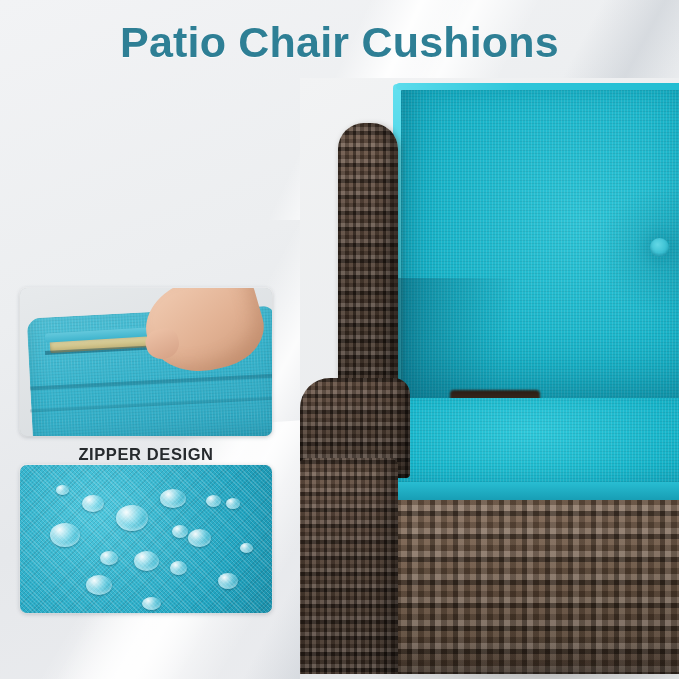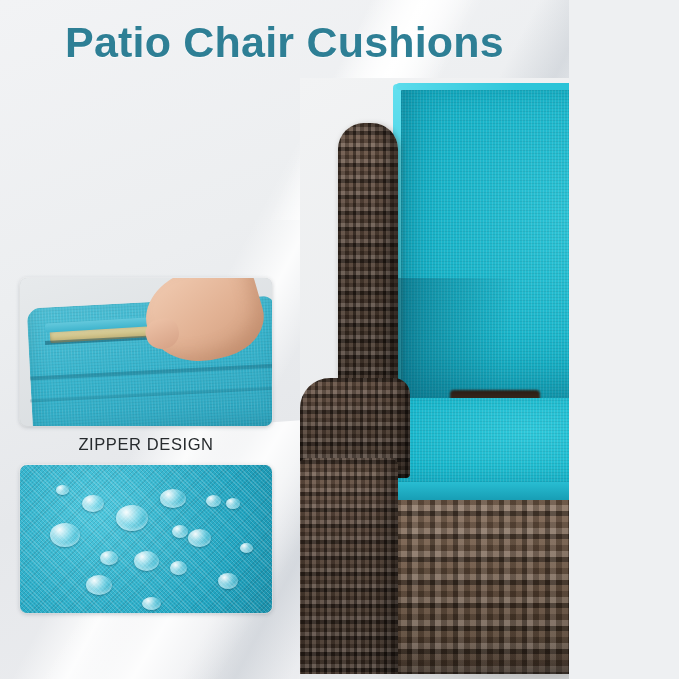--- a/index.html
+++ b/index.html
@@ -2,21 +2,21 @@
 <html><head>
 <meta charset="utf-8">
 <style>
   html,body{margin:0;padding:0;}
   body{
     width:679px;height:679px;overflow:hidden;
     font-family:"Liberation Sans", sans-serif;
     background:#eef0f2;
   }
   #stage{
-    position:relative;width:569px;height:679px;overflow:hidden;
+    position:relative;width:679px;height:679px;overflow:hidden;
     background:
       linear-gradient(118deg, rgba(255,255,255,0) 40%, rgba(255,255,255,.85) 46%, rgba(255,255,255,0) 52%),
       linear-gradient(118deg, rgba(200,206,212,0) 58%, rgba(196,202,209,.55) 64%, rgba(255,255,255,0) 70%),
       linear-gradient(160deg,#f2f3f5 0%,#eceef0 35%,#e6e8eb 60%,#edeef1 100%);
   }
   
   .sheen{position:absolute;pointer-events:none;}
   .sheen.a{left:-60px;top:430px;width:460px;height:420px;
     background:linear-gradient(125deg, rgba(255,255,255,0) 35%, rgba(255,255,255,.9) 48%, rgba(255,255,255,0) 60%);
     transform:rotate(-4deg);}
@@ -43,21 +43,21 @@
     border-radius:7px;overflow:hidden;
     box-shadow:0 1px 4px rgba(60,70,80,.30), 0 0 0 1px rgba(255,255,255,.55);
     background:#cfd3d6;
   }
   .feature .cap{
     margin-top:9px;text-align:center;
     font-size:16.5px;letter-spacing:.6px;color:#262a2d;
     white-space:nowrap;
   }
   #feature1{top:88px;}
-  #feature2{top:278px;}
+  #feature2{top:288px;font-weight:bold;}
   #feature3{top:465px;}
 
   
   .foam-bg{position:absolute;inset:0;
     background:
       linear-gradient(180deg,#9ba4a8 0%,#a8b0b2 17%,#b9bfbd 21%,
         #eef0cf 26%,#e9ecc2 40%,#dfe3ab 62%,#d2d79a 82%,#c9cf8e 100%);
   }
   .foam-edge{position:absolute;left:-6%;top:23%;width:112%;height:14%;
     background:linear-gradient(180deg,rgba(255,255,255,.85),rgba(255,255,255,0));

